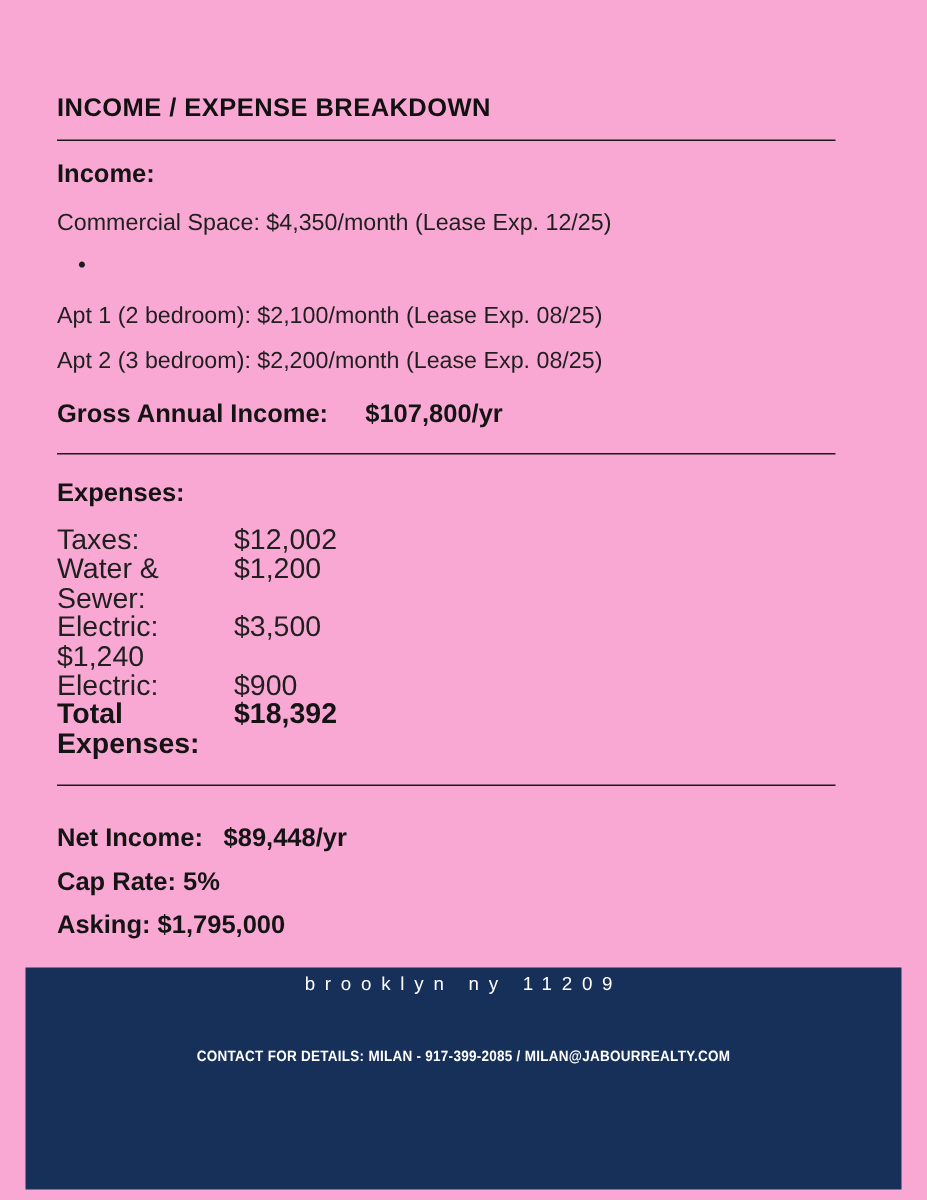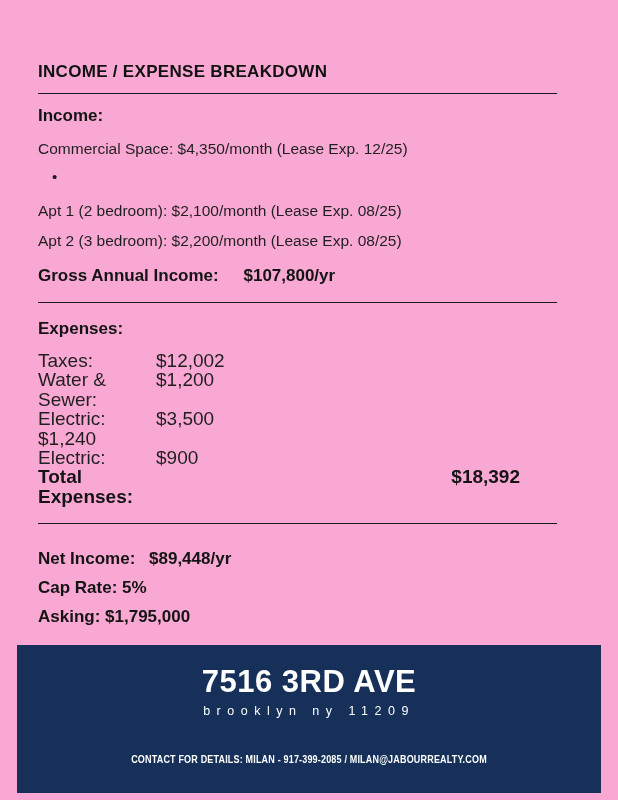--- a/index.html
+++ b/index.html
@@ -72,21 +72,21 @@
   .gross-value { margin-left: 20px; }
   .expenses-heading { margin-top: 16px; }
   .expense-table { margin-top: 12px; }
   .expense-row {
     display: flex;
     font-size: 19px;
     line-height: 19.4px;
     color: #1f1f1f;
   }
   .expense-label { width: 118px; flex: none; }
-  .expense-row.total-row { font-weight: 700; color: #141414; justify-content: space-between; }
+  .expense-row.total-row { font-weight: 700; color: #141414; }
   .net-line { margin-top: 24px; }
   .net-value { margin-left: 9px; }
   .cap-line { margin-top: 7px; }
   .asking-line { margin-top: 7px; }
   .footer {
     position: absolute;
     left: 17px;
     top: 645px;
     width: 584px;
     height: 148px;
@@ -179,17 +179,16 @@
     <div class="bold-line net-line">
       <span>Net Income:</span>
       <span class="net-value">$89,448/yr</span>
     </div>
     <div class="bold-line cap-line">Cap Rate: 5%</div>
     <div class="bold-line asking-line">Asking: $1,795,000</div>
 
   </div>
 
   <div class="footer" style="background: rgb(22, 48, 90); color: rgb(255, 255, 255);">
-    <div class="footer-address">7516 3RD AVE</div>
     <div class="footer-city">brooklyn ny 11209</div>
     <div class="footer-contact">CONTACT FOR DETAILS: MILAN - 917-399-2085 / MILAN@JABOURREALTY.COM</div>
   </div>
 </div>
 
 </body></html>

